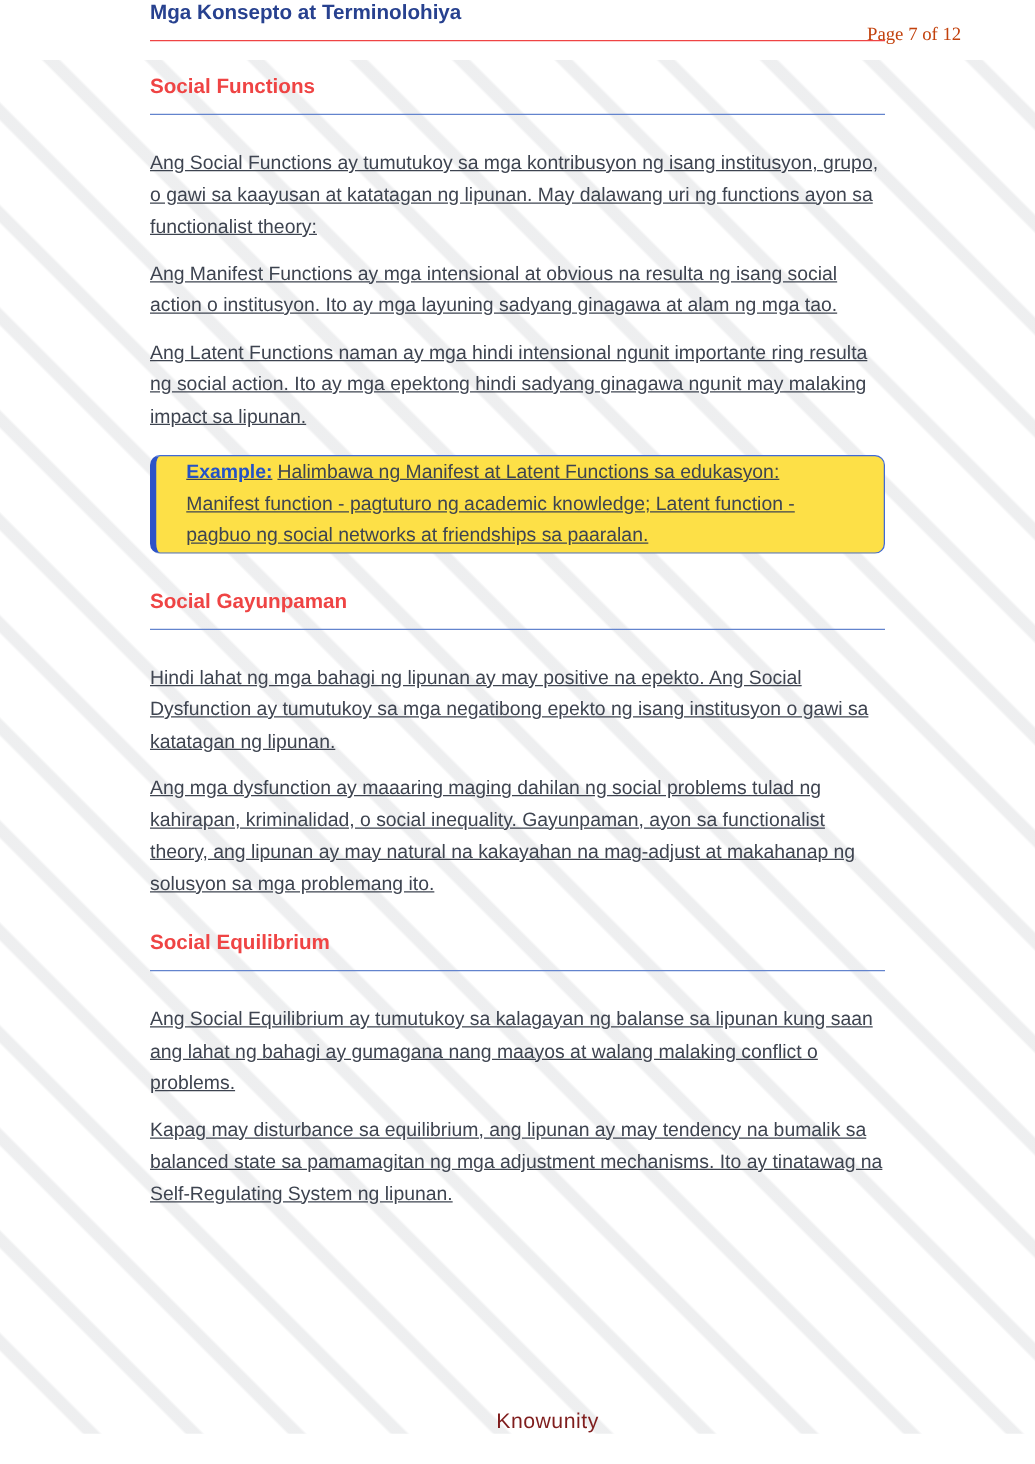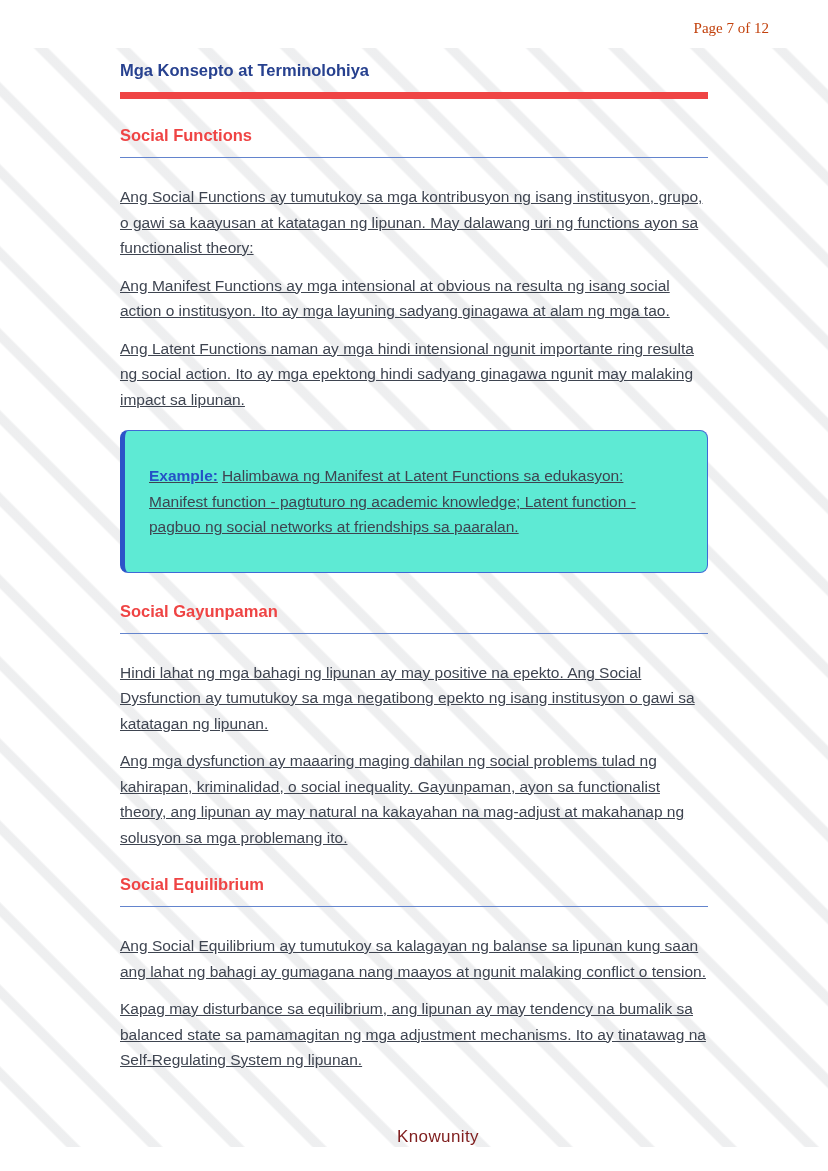--- a/index.html
+++ b/index.html
@@ -31,27 +31,26 @@
     font-size: 15px;
     color: #c2410c;
   }
   .content {
     position: absolute;
     left: 120px;
     top: 0;
     width: 588px;
   }
   h1.doc-heading {
-    margin-top: 60px;
     font-size: 16.5px;
     line-height: 20px;
     font-weight: 700;
     color: #27418f;
     padding-bottom: 12px;
-    border-bottom: 7px solid #ef4444;
+    border-bottom: 1px solid #ef4444;
   }
   h2.section-heading {
     margin-top: 26px;
     font-size: 16.5px;
     line-height: 20px;
     font-weight: 700;
     color: #ef4444;
     padding-bottom: 12px;
     border-bottom: 1px solid #6384cd;
   }
@@ -64,22 +63,22 @@
     color: #3e4450;
     text-decoration: underline;
   }
   .section p + p { margin-top: 4px; }
   .example-box {
     margin-top: 18px;
     margin-bottom: 28px;
     border: 1.5px solid #3f69d6;
     border-left: 5px solid #2d53c8;
     border-radius: 8px;
-    padding: 32px 24px;
-    background: #5eead4;
+    padding: 0 24px;
+    background: #fde047;
   }
   .example-box p {
     margin: 0;
     font-size: 15.5px;
     line-height: 25.5px;
     color: #3e4450;
   }
   .example-label {
     font-weight: 700;
     color: #2452c6;
@@ -120,19 +119,19 @@
   </div>
 
   <div class="section">
     <h2 class="section-heading">Social Gayunpaman</h2>
     <p>Hindi lahat ng mga bahagi ng lipunan ay may positive na epekto. Ang Social Dysfunction ay tumutukoy sa mga negatibong epekto ng isang institusyon o gawi sa katatagan ng lipunan.</p>
     <p>Ang mga dysfunction ay maaaring maging dahilan ng social problems tulad ng kahirapan, kriminalidad, o social inequality. Gayunpaman, ayon sa functionalist theory, ang lipunan ay may natural na kakayahan na mag-adjust at makahanap ng solusyon sa mga problemang ito.</p>
   </div>
 
   <div class="section">
     <h2 class="section-heading equilibrium">Social Equilibrium</h2>
-    <p>Ang Social Equilibrium ay tumutukoy sa kalagayan ng balanse sa lipunan kung saan ang lahat ng bahagi ay gumagana nang maayos at ngunit malaking conflict o tension.</p>
+    <p>Ang Social Equilibrium ay tumutukoy sa kalagayan ng balanse sa lipunan kung saan ang lahat ng bahagi ay gumagana nang maayos at walang malaking conflict o problems.</p>
     <p>Kapag may disturbance sa equilibrium, ang lipunan ay may tendency na bumalik sa balanced state sa pamamagitan ng mga adjustment mechanisms. Ito ay tinatawag na Self-Regulating System ng lipunan.</p>
   </div>
 
 </div>
 
 <div class="footer">Knowunity</div>
 
 </body></html>

